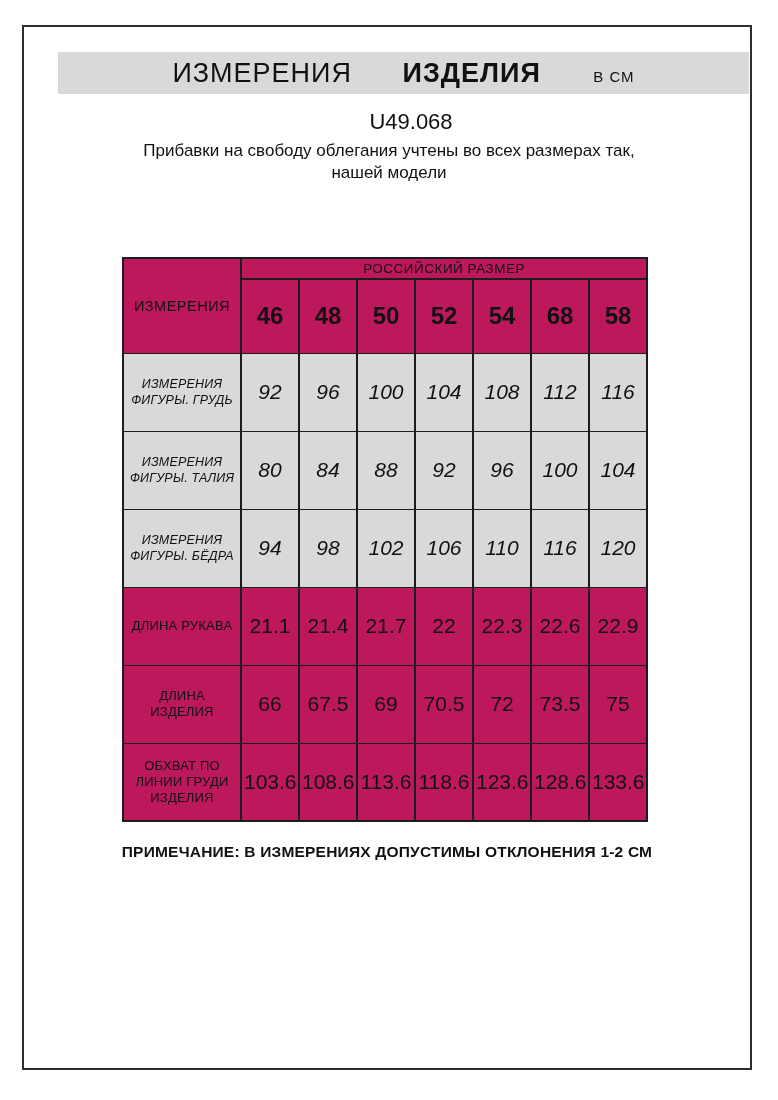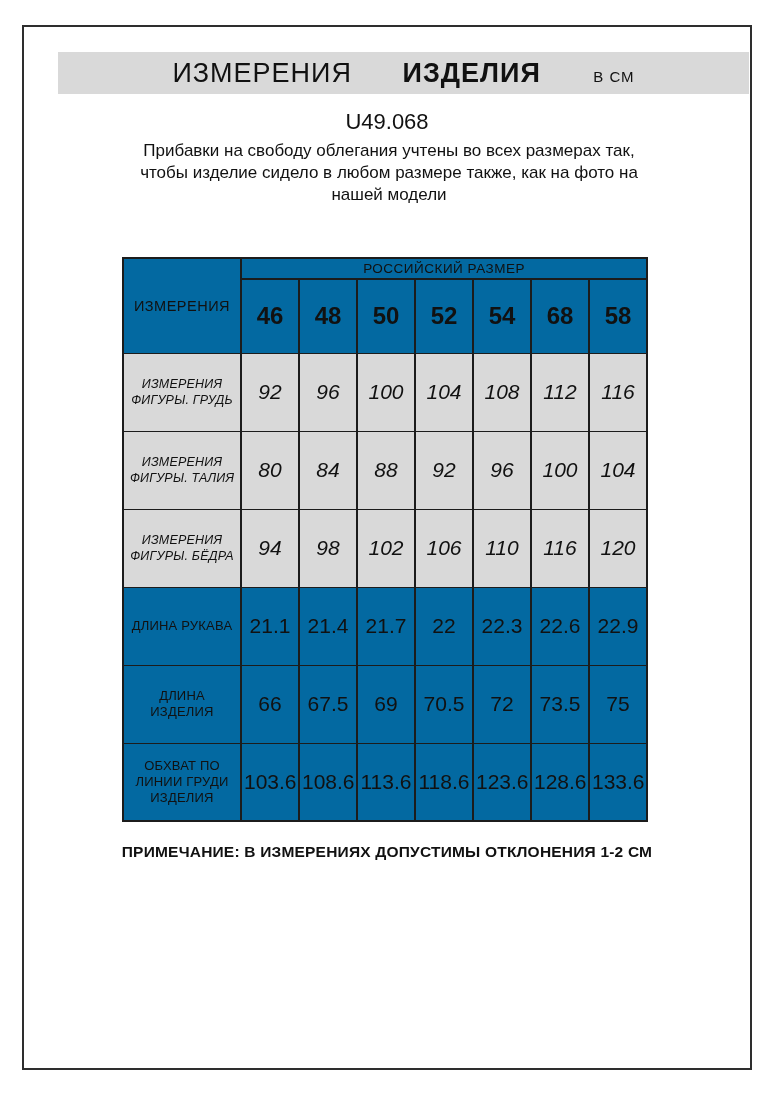--- a/index.html
+++ b/index.html
@@ -55,20 +55,21 @@
     margin-left: 48px;
   }
   .product-code {
     position: absolute;
     left: 22px;
     top: 109px;
     width: 730px;
     text-align: center;
     font-size: 22px;
     font-weight: 400;
+    padding-left: 24px;
   }
   .description {
     position: absolute;
     left: 22px;
     top: 140px;
     width: 734px;
     text-align: center;
     font-size: 17px;
     line-height: 22px;
   }
@@ -84,21 +85,21 @@
   .size-table col.c-label { width: 118px; }
   .size-table col.c-val { width: 58px; }
   .size-table td, .size-table th {
     border-left: 2px solid #1c1c1c;
     border-right: 2px solid #1c1c1c;
     border-top: 1px solid #1c1c1c;
     border-bottom: 1px solid #1c1c1c;
     padding: 2px;
     text-align: center;
     vertical-align: middle;
-    background: #0369a1;
+    background: #be185d;
     font-weight: 400;
   }
   tr.group-row { height: 20px; }
   .size-table th.group-header {
     font-size: 13.5px;
     font-weight: 400;
     border-bottom-width: 2px;
     letter-spacing: 0.5px;
   }
   .size-table th.corner-cell {
@@ -143,21 +144,20 @@
   <div class="title-bar">
     <span class="t1">ИЗМЕРЕНИЯ</span>
     <span class="t2">ИЗДЕЛИЯ</span>
     <span class="t3">В СМ</span>
   </div>
 
   <div class="product-code">U49.068</div>
 
   <div class="description">
     <div>Прибавки на свободу облегания учтены во всех размерах так,</div>
-    <div>чтобы изделие сидело в любом размере также, как на фото на</div>
     <div>нашей модели</div>
   </div>
 
   <table class="size-table">
     <colgroup>
       <col class="c-label">
       <col class="c-val">
         <col class="c-val">
         <col class="c-val">
         <col class="c-val">

